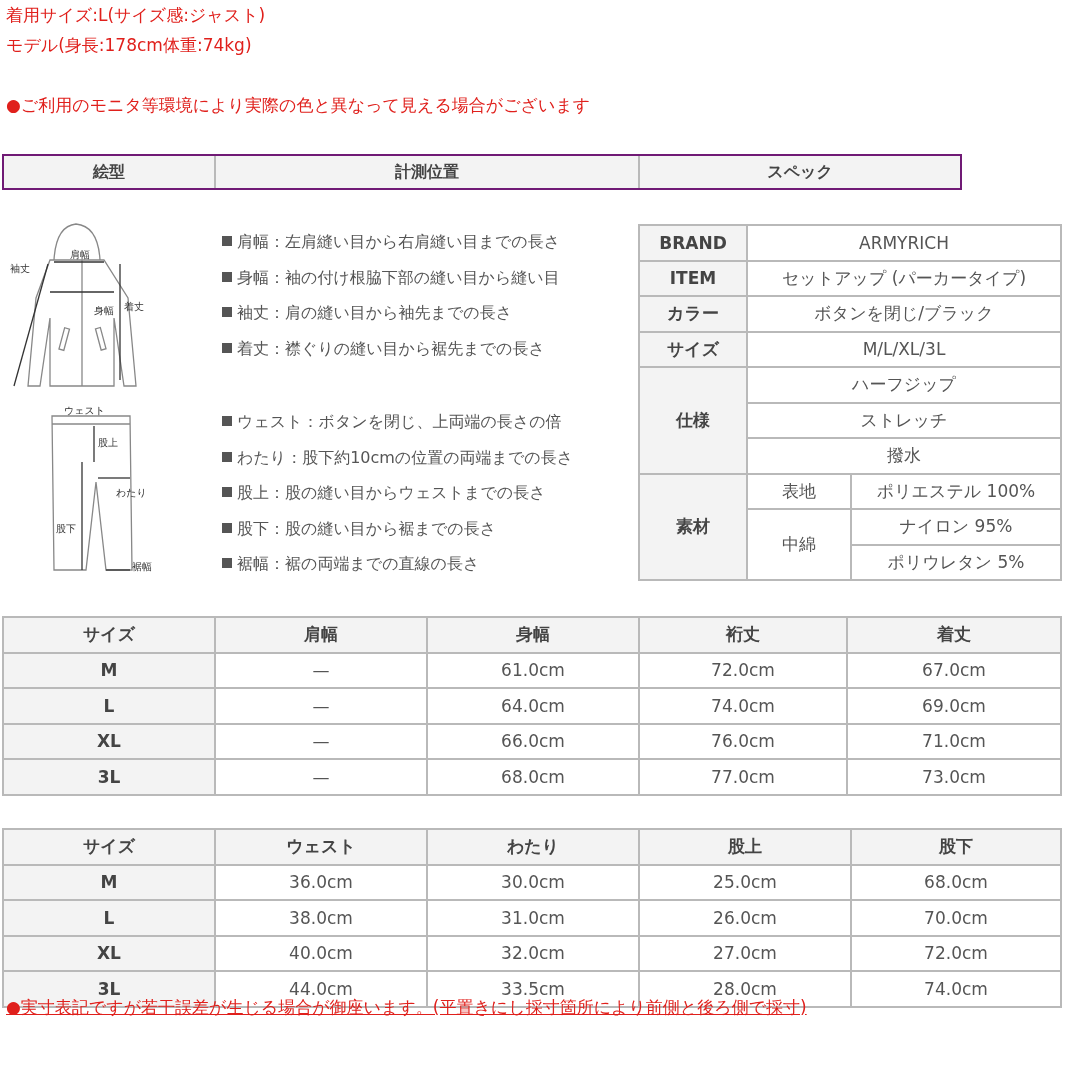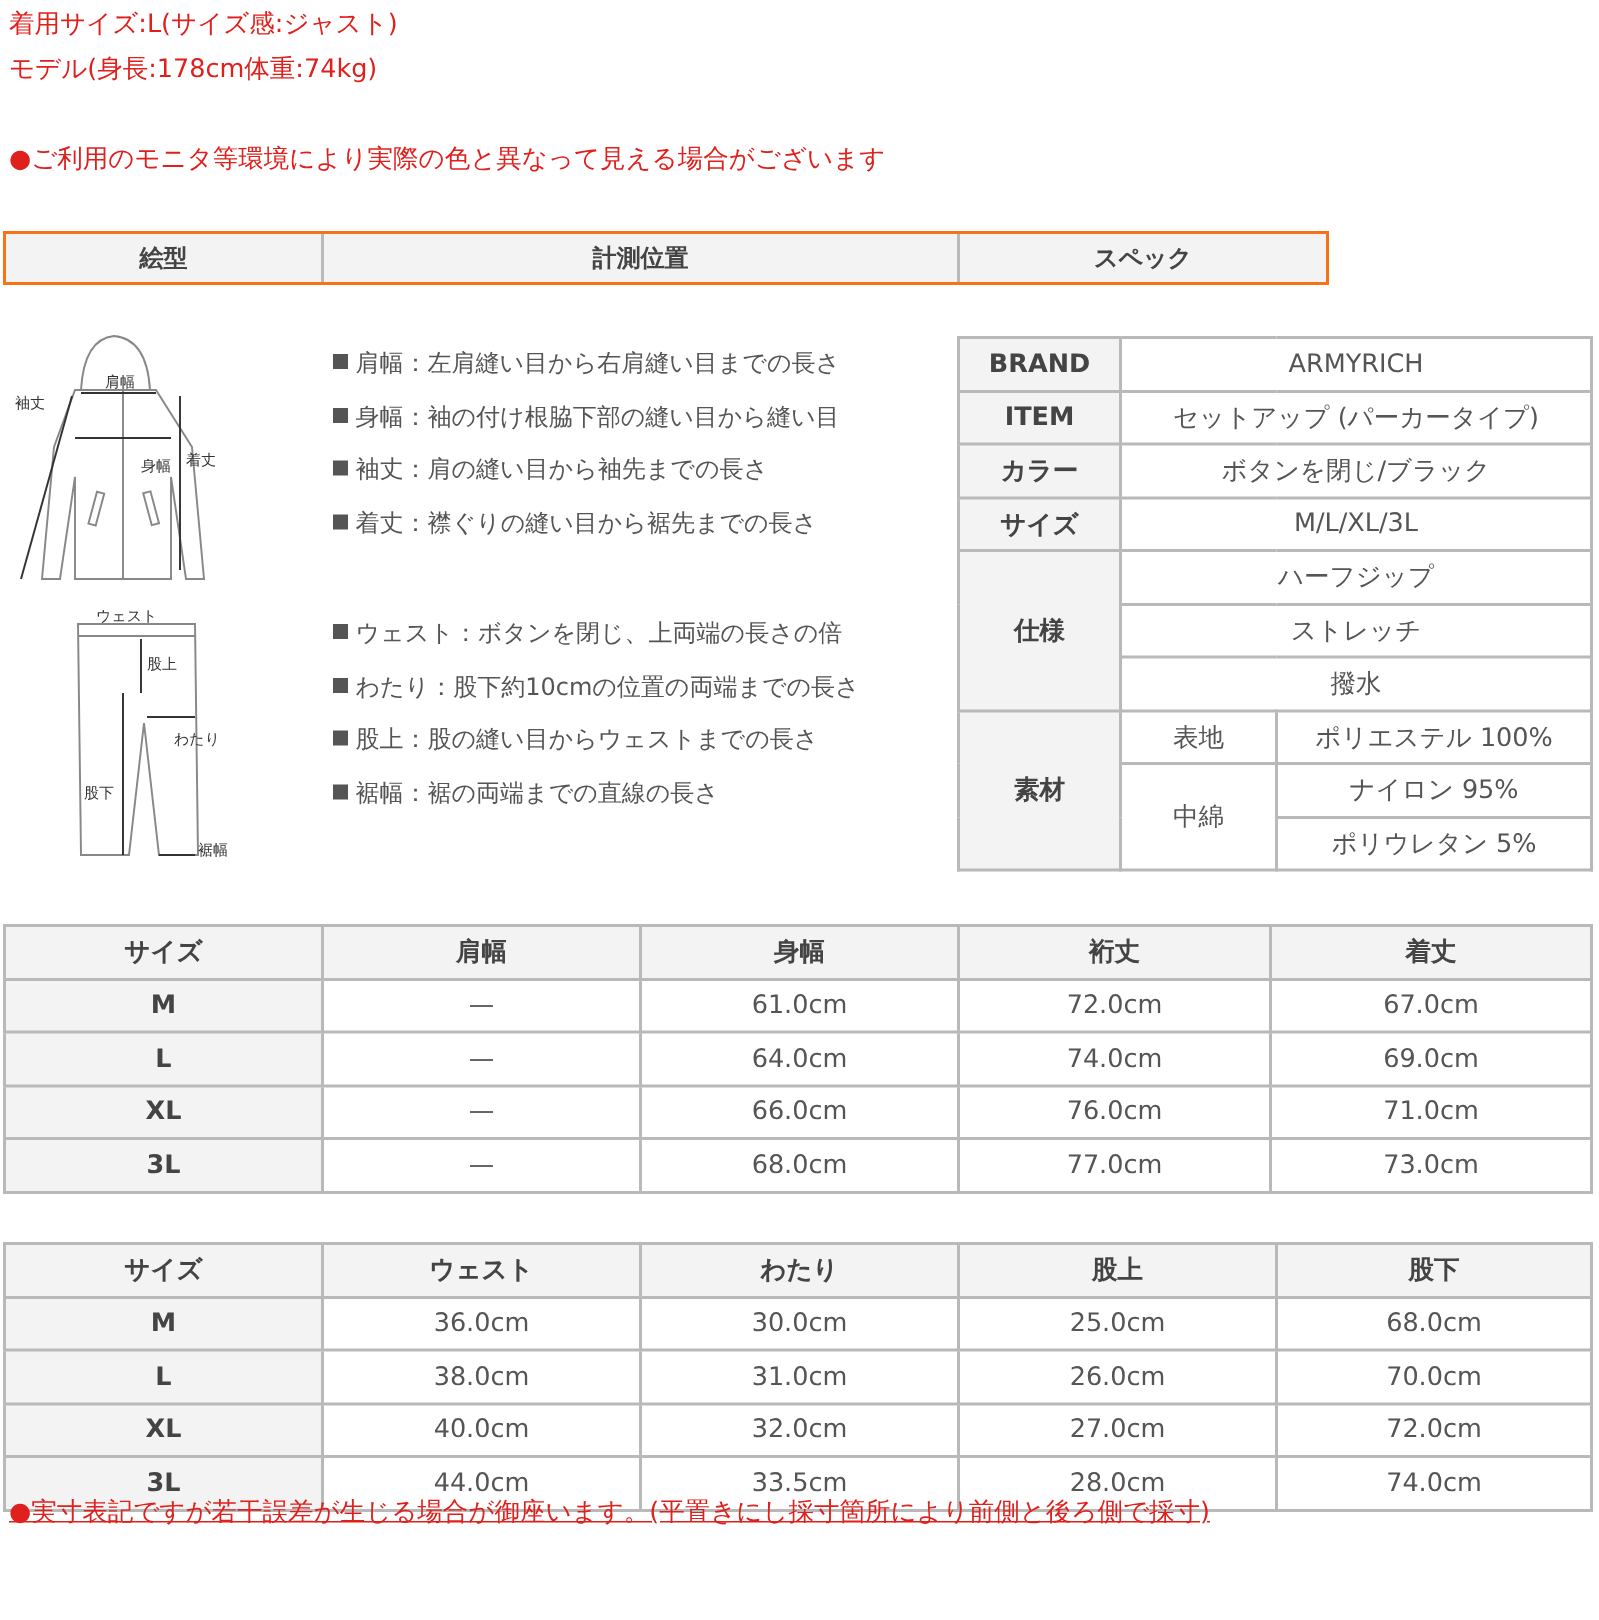--- a/index.html
+++ b/index.html
@@ -1,18 +1,18 @@
 <!DOCTYPE html>
 <html><head>
 <meta charset="utf-8">
 <style>
   * { box-sizing: border-box; margin: 0; padding: 0; }
   body { width: 1066px; height: 1080px; background: #ffffff; font-family: "DejaVu Sans", sans-serif; color: #555; position: relative; overflow: hidden; }
   .red { color: #e0201c; font-size: 17px; position: absolute; left: 6px; white-space: nowrap; }
-  .hdr { position: absolute; left: 2px; top: 154px; width: 884px; height: 36px; display: flex; border: 2px solid #f97316; background: #f3f3f3; }
+  .hdr { position: absolute; left: 2px; top: 154px; width: 960px; height: 36px; display: flex; border: 2px solid #701a75; background: #f3f3f3; }
   .hdr > div { display: flex; align-items: center; justify-content: center; font-weight: bold; font-size: 16px; color: #444; border-right: 2px solid #b9b9b9; }
   .hdr > div:last-child { border-right: none; text-align: right; }
   .diagram { position: absolute; left: 6px; top: 218px; width: 160px; height: 360px; }
   .measures { position: absolute; left: 222px; top: 226px; font-size: 16px; color: #555; }
   .measures .m { height: 35.5px; line-height: 32px; white-space: nowrap; }
   .measures .gap { height: 38px; }
   .sq { display: inline-block; width: 10px; height: 10px; background: #555; margin-right: 5px; vertical-align: 1px; }
   table { border-collapse: collapse; position: absolute; }
   td, th { border: 2px solid #b9b9b9; text-align: center; font-size: 17px; color: #555; font-weight: normal; }
   .lab { background: #f3f3f3; font-weight: bold; color: #444; }
@@ -68,20 +68,21 @@
 
 <div class="measures">
   <div class="m"><span class="sq"></span><span>肩幅：左肩縫い目から右肩縫い目までの長さ</span></div>
   <div class="m"><span class="sq"></span><span>身幅：袖の付け根脇下部の縫い目から縫い目</span></div>
   <div class="m"><span class="sq"></span><span>袖丈：肩の縫い目から袖先までの長さ</span></div>
   <div class="m"><span class="sq"></span><span>着丈：襟ぐりの縫い目から裾先までの長さ</span></div>
   <div class="gap"></div>
   <div class="m"><span class="sq"></span><span>ウェスト：ボタンを閉じ、上両端の長さの倍</span></div>
   <div class="m"><span class="sq"></span><span>わたり：股下約10cmの位置の両端までの長さ</span></div>
   <div class="m"><span class="sq"></span><span>股上：股の縫い目からウェストまでの長さ</span></div>
+  <div class="m"><span class="sq"></span><span>股下：股の縫い目から裾までの長さ</span></div>
   <div class="m"><span class="sq"></span><span>裾幅：裾の両端までの直線の長さ</span></div>
 </div>
 
 <table class="spec">
   <tbody>
       <tr>
         <td class="lab" style="width:108px;">BRAND</td>
         <td colspan="2">ARMYRICH</td>
       </tr>
   <tr>

